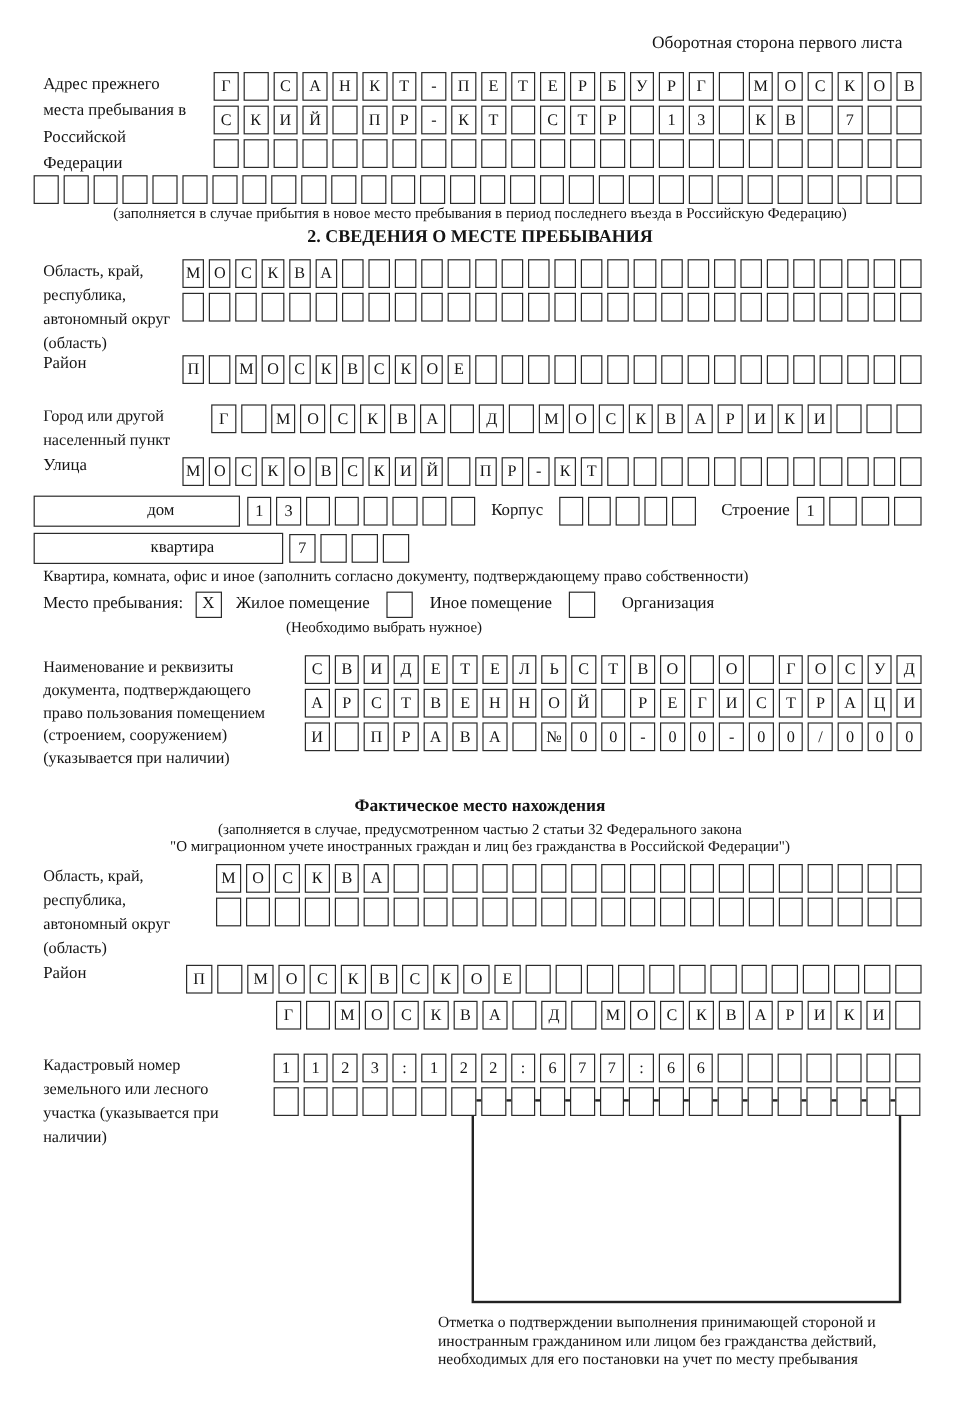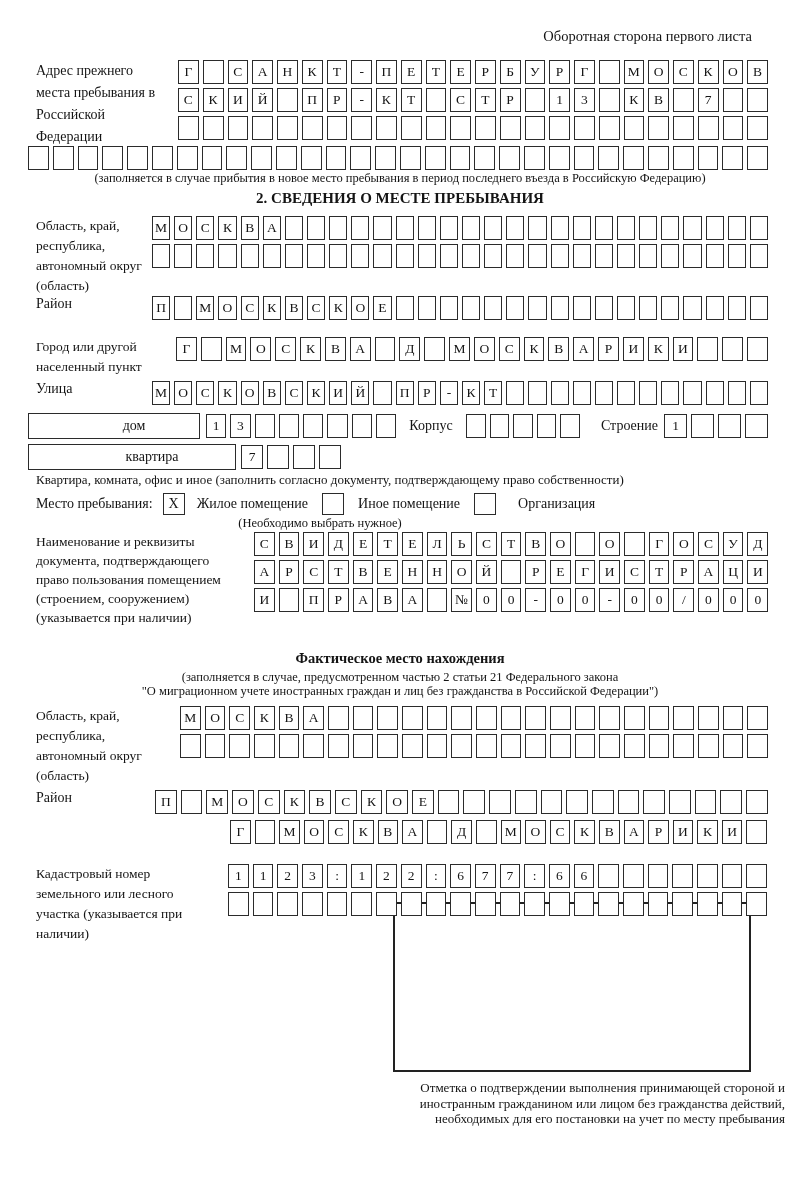--- a/index.html
+++ b/index.html
@@ -25,21 +25,21 @@
   .caption{margin-top:3px;padding-left:36px;font-size:13px;line-height:13px;}
   .note-center{margin-top:2px;text-align:center;font-size:12.5px;line-height:13px;}
   .sec-title{margin-top:5px;text-align:center;font-weight:bold;font-size:15px;line-height:17px;}
   .s3-title{margin-top:38px;text-align:center;font-weight:bold;font-size:14.5px;line-height:16px;}
   .s3-note{text-align:center;font-size:12.5px;line-height:14px;}
   .mesto-row{display:flex;align-items:center;margin-left:36px;margin-top:7px;height:22px;}
   .chk{width:22px;height:22px;border:1.5px solid #2b2b2b;box-sizing:border-box;
        display:flex;align-items:center;justify-content:center;font-size:14px;}
   .stamp-box{margin-left:393px;margin-top:-14px;width:358px;height:170px;
        border:2px solid #222;box-sizing:border-box;}
-  .stamp-cap{margin-left:365px;margin-top:8px;width:420px;text-align:right;
+  .stamp-cap{margin-left:365px;margin-top:8px;width:420px;text-align:left;
        font-size:13px;line-height:15.5px;}
 </style>
 </head>
 <body>
 
 <div class="page">
 
   <div class="hdr">Оборотная сторона первого листа</div>
 
   <div class="field" style="margin-top:16px;">
@@ -365,21 +365,21 @@
     <span class="inline-lbl">Место пребывания:</span>
     <span class="chk" style="margin-left:10px;">X</span>
     <span class="inline-lbl" style="margin-left:12px;">Жилое помещение</span>
     <span class="chk" style="margin-left:14px;"></span>
     <span class="inline-lbl" style="margin-left:14px;">Иное помещение</span>
     <span class="chk" style="margin-left:14px;"></span>
     <span class="inline-lbl" style="margin-left:22px;">Организация</span>
   </div>
   <div style="margin-left:180px;width:280px;text-align:center;margin-top:2px;font-size:12.5px;line-height:13px;">(Необходимо выбрать нужное)</div>
 
-  <div class="field" style="margin-top:2px;">
+  <div class="field" style="margin-top:16px;">
     <div class="flabel w200">Наименование и реквизиты документа, подтверждающего право пользования помещением (строением, сооружением) (указывается при наличии)</div>
     <div class="cells" style="margin-left:254px;width:514px;">
         <div class="cell">С</div>
         <div class="cell">В</div>
         <div class="cell">И</div>
         <div class="cell">Д</div>
         <div class="cell">Е</div>
         <div class="cell">Т</div>
         <div class="cell">Е</div>
         <div class="cell">Л</div>
@@ -439,21 +439,21 @@
         <div class="cell">0</div>
         <div class="cell">0</div>
         <div class="cell">/</div>
         <div class="cell">0</div>
         <div class="cell">0</div>
         <div class="cell">0</div>
       </div>
   </div>
 
   <div class="s3-title">Фактическое место нахождения</div>
-  <div class="s3-note" style="margin-top:4px;">(заполняется в случае, предусмотренном частью 2 статьи 21 Федерального закона</div>
+  <div class="s3-note" style="margin-top:4px;">(заполняется в случае, предусмотренном частью 2 статьи 32 Федерального закона</div>
   <div class="s3-note">"О миграционном учете иностранных граждан и лиц без гражданства в Российской Федерации")</div>
 
   <div class="field" style="margin-top:8px;">
     <div class="flabel lh20 w126">Область, край, республика, автономный округ (область)</div>
     <div class="cells" style="margin-left:180px;width:588px;">
         <div class="cell">М</div>
         <div class="cell">О</div>
         <div class="cell">С</div>
         <div class="cell">К</div>
         <div class="cell">В</div>

